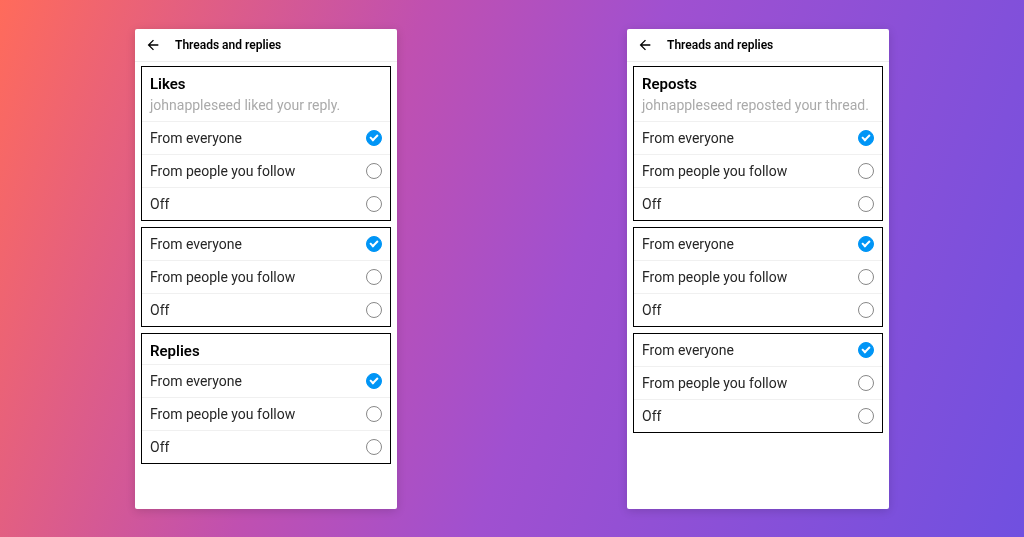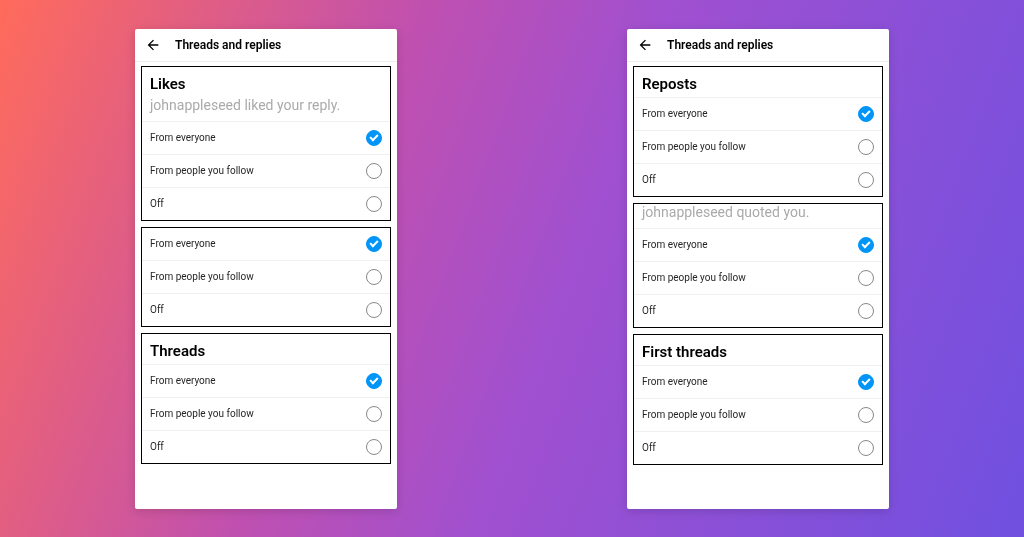--- a/index.html
+++ b/index.html
@@ -68,21 +68,21 @@
     .option-row {
       display: flex;
       align-items: center;
       justify-content: space-between;
       padding: 8px 8px;
       border-top: 1px solid #f0f0f0;
       cursor: pointer;
     }
     .option-row:first-of-type { border-top: none; }
     .option-label {
-      font-size: 10px;
+      font-size: 14px;
       color: #262626;
     }
     .radio {
       width: 16px;
       height: 16px;
       border: 1.5px solid #888;
       border-radius: 50%;
       background: #fff;
       flex-shrink: 0;
     }
@@ -142,21 +142,21 @@
         <span class="option-label">From people you follow</span>
         <span class="radio"></span>
       </div>
       <div class="option-row">
         <span class="option-label">Off</span>
         <span class="radio"></span>
       </div>
     </div>
 
     <div class="section">
-      <div class="section-title">Threads</div>
+      <div class="section-title">Replies</div>
       <div class="option-row">
         <span class="option-label">From everyone</span>
         <span class="radio selected"></span>
       </div>
       <div class="option-row">
         <span class="option-label">From people you follow</span>
         <span class="radio"></span>
       </div>
       <div class="option-row">
         <span class="option-label">Off</span>
@@ -173,52 +173,51 @@
       <svg viewBox="0 0 24 24" width="16" height="16">
           <path d="M20 11H7.83l5.59-5.59L12 4l-8 8 8 8 1.41-1.41L7.83 13H20z" fill="#000"></path>
         </svg>
     </div>
     <div class="header-title">Threads and replies</div>
   </div>
   <div class="content">
 
     <div class="section">
       <div class="section-title">Reposts</div>
-      <div class="option-row">
-        <span class="option-label">From everyone</span>
-        <span class="radio selected"></span>
-      </div>
-      <div class="option-row">
-        <span class="option-label">From people you follow</span>
-        <span class="radio"></span>
-      </div>
-      <div class="option-row">
-        <span class="option-label">Off</span>
-        <span class="radio"></span>
-      </div>
-    </div>
-
-    <div class="section">
-      <div class="section-desc">johnappleseed quoted you.</div>
-      <div class="option-row">
-        <span class="option-label">From everyone</span>
-        <span class="radio selected"></span>
-      </div>
-      <div class="option-row">
-        <span class="option-label">From people you follow</span>
-        <span class="radio"></span>
-      </div>
-      <div class="option-row">
-        <span class="option-label">Off</span>
-        <span class="radio"></span>
-      </div>
-    </div>
-
-    <div class="section">
-      <div class="section-title">First threads</div>
+      <div class="section-desc">johnappleseed reposted your thread.</div>
+      <div class="option-row">
+        <span class="option-label">From everyone</span>
+        <span class="radio selected"></span>
+      </div>
+      <div class="option-row">
+        <span class="option-label">From people you follow</span>
+        <span class="radio"></span>
+      </div>
+      <div class="option-row">
+        <span class="option-label">Off</span>
+        <span class="radio"></span>
+      </div>
+    </div>
+
+    <div class="section">
+      <div class="option-row">
+        <span class="option-label">From everyone</span>
+        <span class="radio selected"></span>
+      </div>
+      <div class="option-row">
+        <span class="option-label">From people you follow</span>
+        <span class="radio"></span>
+      </div>
+      <div class="option-row">
+        <span class="option-label">Off</span>
+        <span class="radio"></span>
+      </div>
+    </div>
+
+    <div class="section">
       <div class="option-row">
         <span class="option-label">From everyone</span>
         <span class="radio selected"></span>
       </div>
       <div class="option-row">
         <span class="option-label">From people you follow</span>
         <span class="radio"></span>
       </div>
       <div class="option-row">
         <span class="option-label">Off</span>

